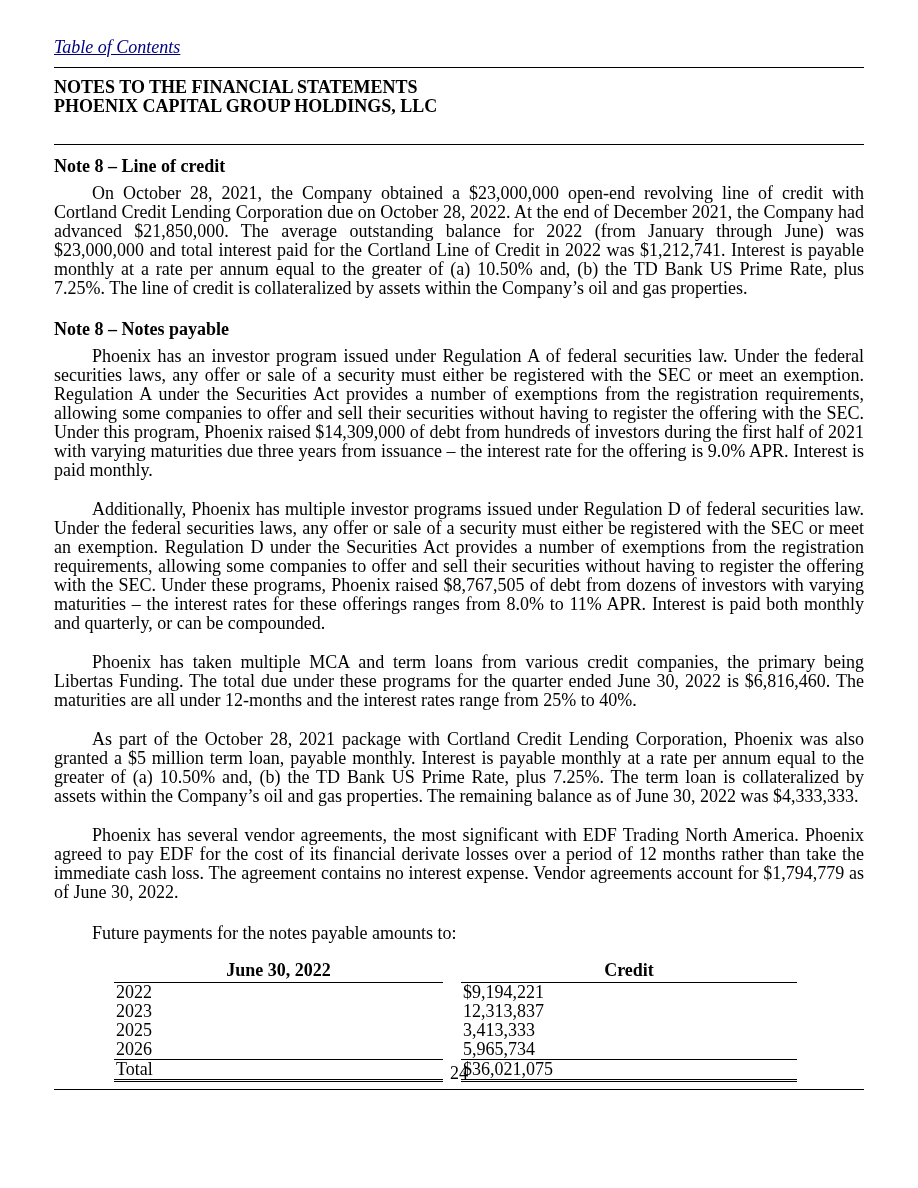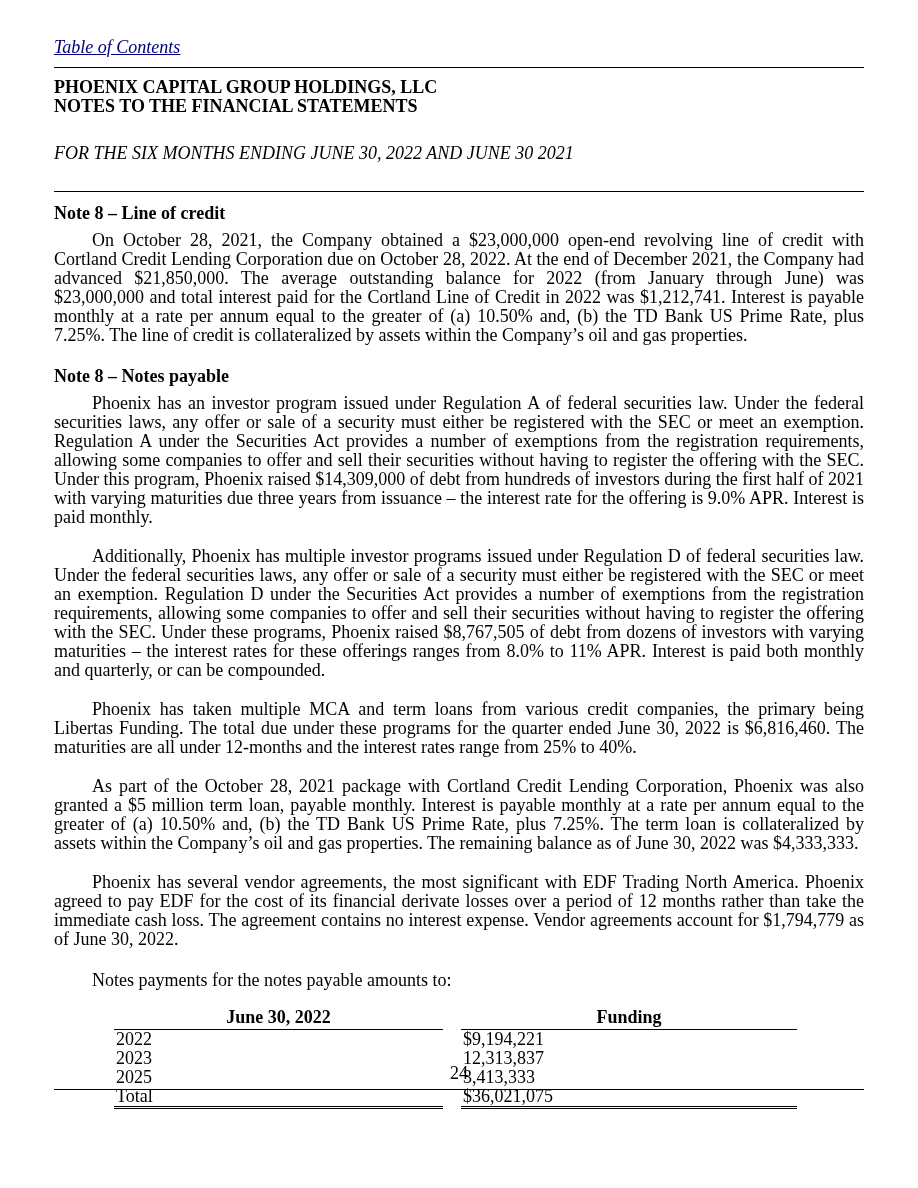--- a/index.html
+++ b/index.html
@@ -93,64 +93,67 @@
 </style>
 </head>
 <body>
 
 <div class="page">
 
   <a class="toc-link">Table of Contents</a>
 
   <hr class="rule rule-top">
 
+  <div class="doc-title">NOTES TO THE FINANCIAL STATEMENTS</div>
   <div class="doc-title">PHOENIX CAPITAL GROUP HOLDINGS, LLC</div>
-  <div class="doc-title">NOTES TO THE FINANCIAL STATEMENTS</div>
 
-  <div class="doc-subtitle">FOR THE SIX MONTHS ENDING JUNE 30, 2022 AND JUNE 30 2021</div>
 
   <hr class="rule rule-mid">
 
   <div class="note-heading">Note 8 – Line of credit</div>
 
   <p class="body-para">On October 28, 2021, the Company obtained a $23,000,000 open-end revolving line of credit with Cortland Credit Lending Corporation due on October 28, 2022. At the end of December 2021, the Company had advanced $21,850,000. The average outstanding balance for 2022 (from January through June) was $23,000,000 and total interest paid for the Cortland Line of Credit in 2022 was $1,212,741. Interest is payable monthly at a rate per annum equal to the greater of (a) 10.50% and, (b) the TD Bank US Prime Rate, plus 7.25%. The line of credit is collateralized by assets within the Company’s oil and gas properties.</p>
 
   <div class="note-heading" style="margin-top:22px;">Note 8 – Notes payable</div>
 
   <p class="body-para">Phoenix has an investor program issued under Regulation A of federal securities law. Under the federal securities laws, any offer or sale of a security must either be registered with the SEC or meet an exemption. Regulation A under the Securities Act provides a number of exemptions from the registration requirements, allowing some companies to offer and sell their securities without having to register the offering with the SEC. Under this program, Phoenix raised $14,309,000 of debt from hundreds of investors during the first half of 2021 with varying maturities due three years from issuance – the interest rate for the offering is 9.0% APR. Interest is paid monthly.</p>
 
   <p class="body-para" style="margin-top:20px;">Additionally, Phoenix has multiple investor programs issued under Regulation D of federal securities law. Under the federal securities laws, any offer or sale of a security must either be registered with the SEC or meet an exemption. Regulation D under the Securities Act provides a number of exemptions from the registration requirements, allowing some companies to offer and sell their securities without having to register the offering with the SEC. Under these programs, Phoenix raised $8,767,505 of debt from dozens of investors with varying maturities – the interest rates for these offerings ranges from 8.0% to 11% APR. Interest is paid both monthly and quarterly, or can be compounded.</p>
 
   <p class="body-para" style="margin-top:20px;">Phoenix has taken multiple MCA and term loans from various credit companies, the primary being Libertas Funding. The total due under these programs for the quarter ended June 30, 2022 is $6,816,460. The maturities are all under 12-months and the interest rates range from 25% to 40%.</p>
 
   <p class="body-para" style="margin-top:20px;">As part of the October 28, 2021 package with Cortland Credit Lending Corporation, Phoenix was also granted a $5 million term loan, payable monthly. Interest is payable monthly at a rate per annum equal to the greater of (a) 10.50% and, (b) the TD Bank US Prime Rate, plus 7.25%. The term loan is collateralized by assets within the Company’s oil and gas properties. The remaining balance as of June 30, 2022 was $4,333,333.</p>
 
   <p class="body-para" style="margin-top:20px;">Phoenix has several vendor agreements, the most significant with EDF Trading North America. Phoenix agreed to pay EDF for the cost of its financial derivate losses over a period of 12 months rather than take the immediate cash loss. The agreement contains no interest expense. Vendor agreements account for $1,794,779 as of June 30, 2022.</p>
 
-  <p class="lead-in">Notes payments for the notes payable amounts to:</p>
+  <p class="lead-in">Future payments for the notes payable amounts to:</p>
 
   <table class="payments-table">
     <thead>
       <tr>
         <th class="col-date">June 30, 2022</th>
-        <th class="col-amount">Funding</th>
+        <th class="col-amount">Credit</th>
       </tr>
     </thead>
     <tbody>
       <tr>
         <td>2022</td>
         <td>$9,194,221</td>
       </tr>
       <tr>
         <td>2023</td>
         <td>12,313,837</td>
       </tr>
       <tr>
         <td>2025</td>
         <td>3,413,333</td>
+      </tr>
+      <tr class="last-data">
+        <td>2026</td>
+        <td>5,965,734</td>
       </tr>
       <tr class="total-row">
         <td>Total</td>
         <td>$36,021,075</td>
       </tr>
     </tbody>
   </table>
 
   <div class="footer">
     <div class="page-number">24</div>

